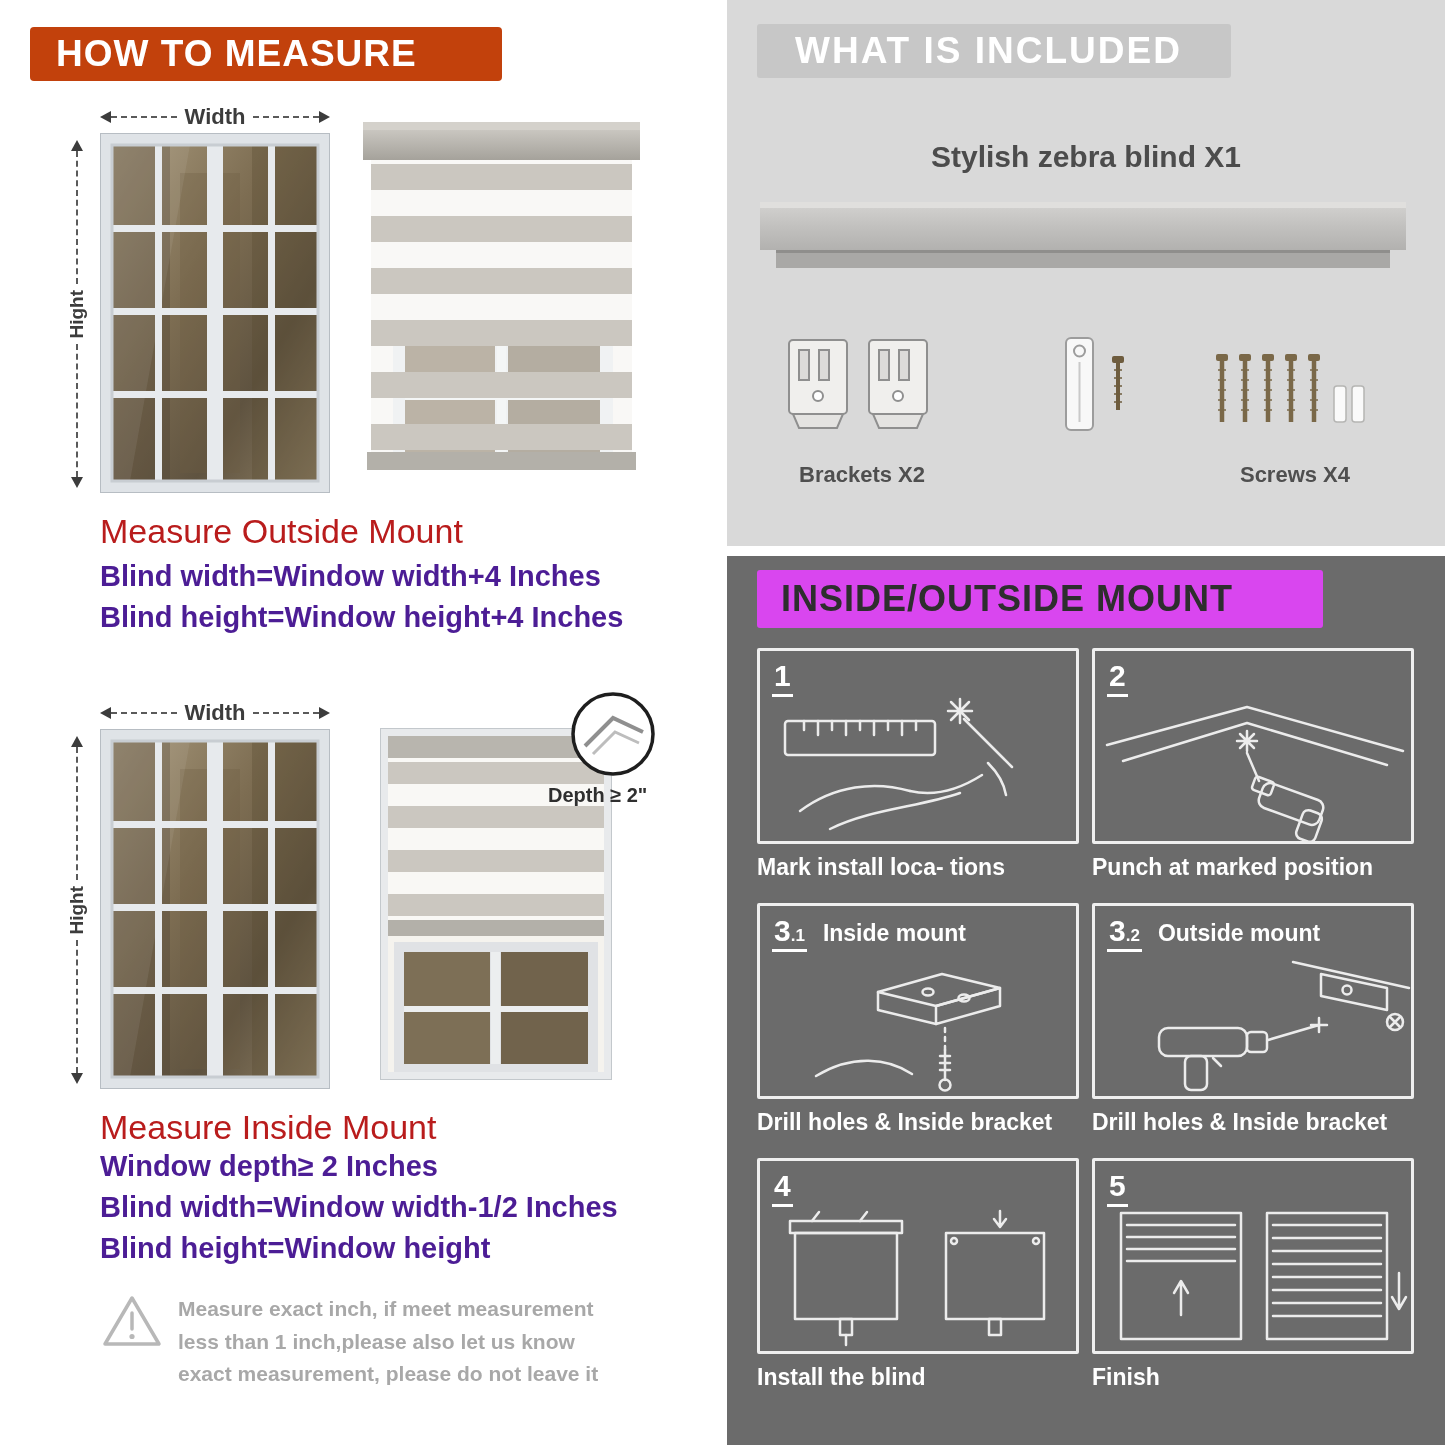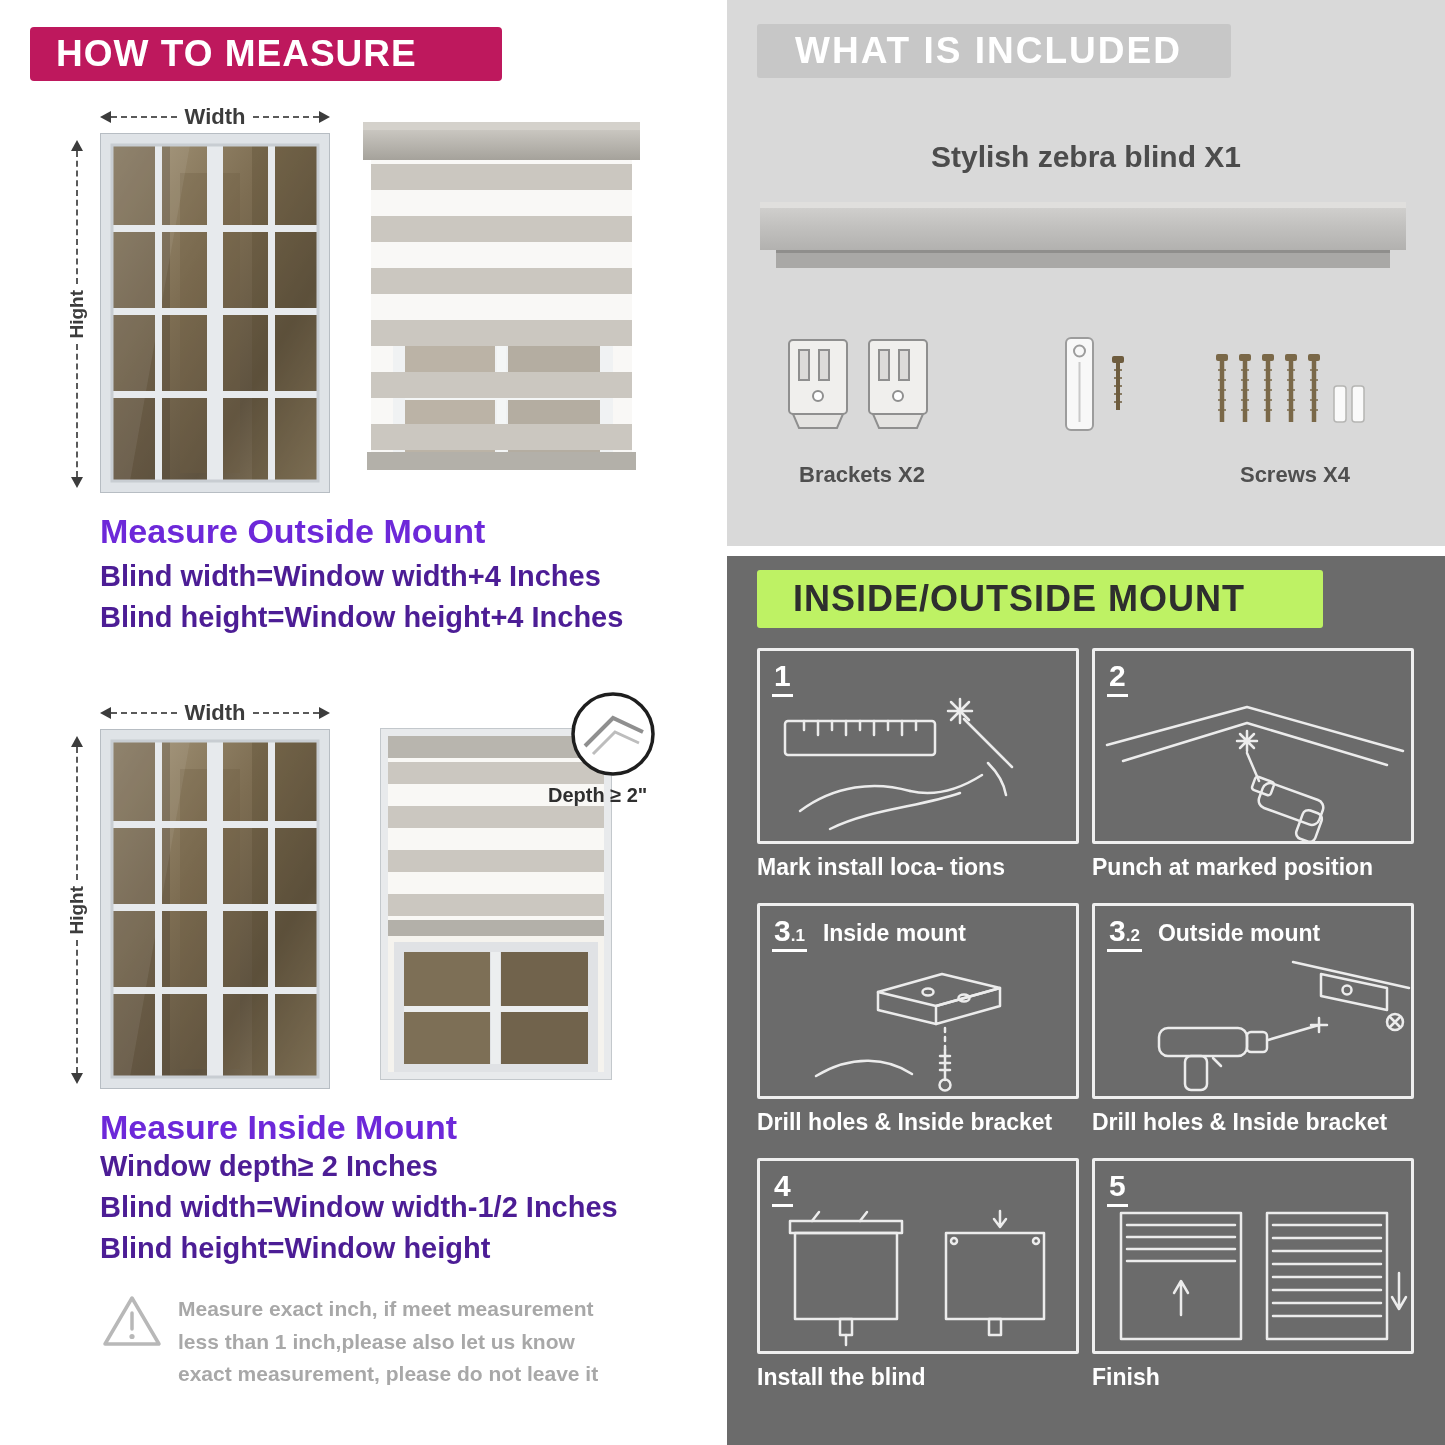--- a/index.html
+++ b/index.html
@@ -4,24 +4,24 @@
 <style>
   * { margin:0; padding:0; box-sizing:border-box; }
   html,body { width:1445px; height:1445px; }
   body { font-family:"Liberation Sans", sans-serif; background:#ffffff; }
   #page { position:relative; width:1445px; height:1445px; overflow:hidden; background:#ffffff; }
   .abs { position:absolute; }
 
   
   .header-left {
     left:30px; top:27px; width:472px; height:54px;
-    background:#be185d; color:#fff; font-size:37px; font-weight:bold;
+    background:#c2410c; color:#fff; font-size:37px; font-weight:bold;
     display:flex; align-items:center; padding-left:26px; letter-spacing:1px; border-radius:4px;
   }
-  .section-title { font-size:34px; font-weight:bold; color:#6d28d9; }
+  .section-title { font-size:34px; font-weight:normal; color:#b91c1c; }
   .spec-line { font-size:29px; font-weight:bold; color:#4c1d95; }
   .warning-text { font-size:21px; font-weight:bold; color:#a8a8a8; line-height:1.55; width:450px; }
 
   .harrow { display:flex; align-items:center; color:#3c3c3c; font-size:22px; font-weight:bold; }
   .harrow .dash { flex:1; border-top:2px dashed #5a5a5a; height:0; }
   .harrow .lbl { padding:0 8px; }
   .harrow .ah { width:0; height:0; border-top:6px solid transparent; border-bottom:6px solid transparent; }
   .harrow .ah.left  { border-right:11px solid #3c3c3c; }
   .harrow .ah.right { border-left:11px solid #3c3c3c; }
 
@@ -39,22 +39,22 @@
   .included-header {
     left:757px; top:24px; width:474px; height:54px; background:#c7c7c7; color:#fff;
     font-size:37px; font-weight:bold; display:flex; align-items:center; padding-left:38px;
     letter-spacing:2px; border-radius:3px;
   }
   .product-title { left:727px; top:140px; width:718px; text-align:center; font-size:30px; font-weight:bold; color:#4c4c4c; }
   .item-label { top:462px; width:210px; text-align:center; font-size:22px; font-weight:bold; color:#4f4f4f; }
 
   .panel-dark { left:727px; top:556px; width:718px; height:889px; background:#6b6b6b; }
   .mount-header {
-    left:757px; top:570px; width:566px; height:58px; background:#bef264; color:#2e2e2e;
-    font-size:36px; font-weight:bold; display:flex; align-items:center; padding-left:36px;
+    left:757px; top:570px; width:566px; height:58px; background:#d946ef; color:#2e2e2e;
+    font-size:36px; font-weight:bold; display:flex; align-items:center; padding-left:24px;
     letter-spacing:1px; border-radius:3px;
   }
   .step { position:absolute; width:322px; }
   .step-panel { width:322px; height:196px; border:3px solid #efefef; border-radius:2px; position:relative; }
   .step-head { position:absolute; left:12px; top:8px; display:flex; align-items:baseline; color:#fff; }
   .num-wrap { border-bottom:3px solid #fff; padding:0 2px 1px; display:inline-flex; align-items:baseline; }
   .step-num { font-size:30px; font-weight:bold; }
   .step-sub { font-size:17px; font-weight:bold; }
   .step-title { font-size:23px; font-weight:bold; margin-left:16px; }
   .step-art { position:absolute; left:0; top:42px; width:316px; height:150px; }

